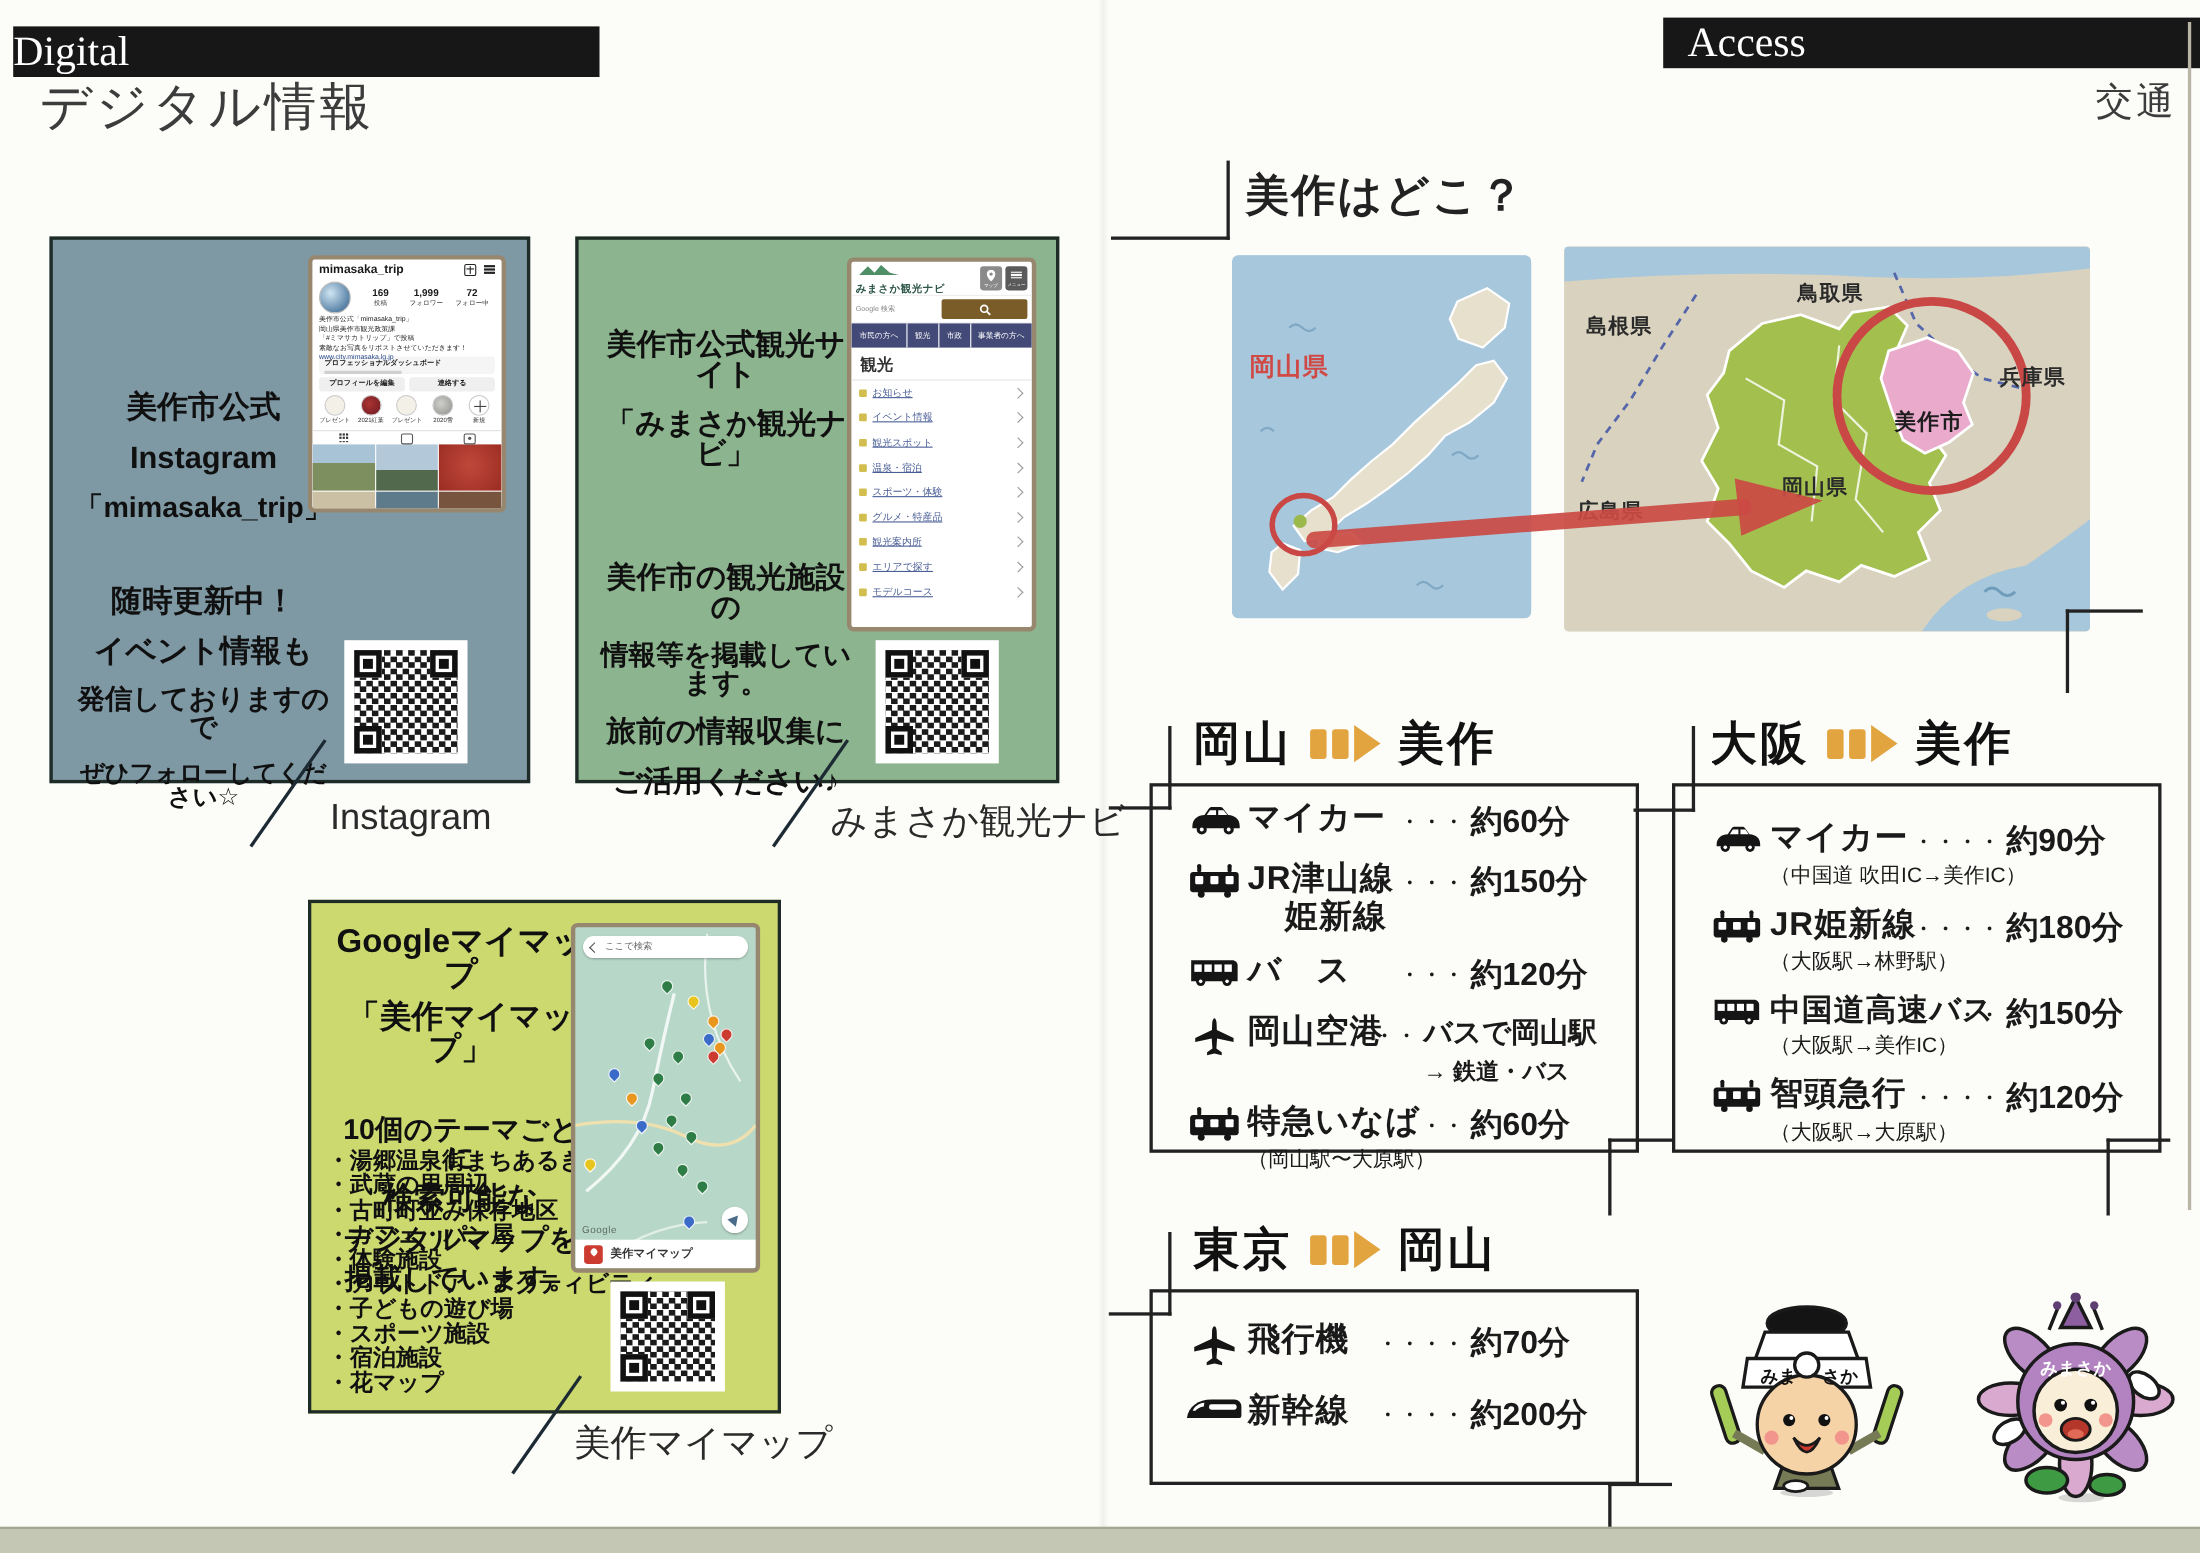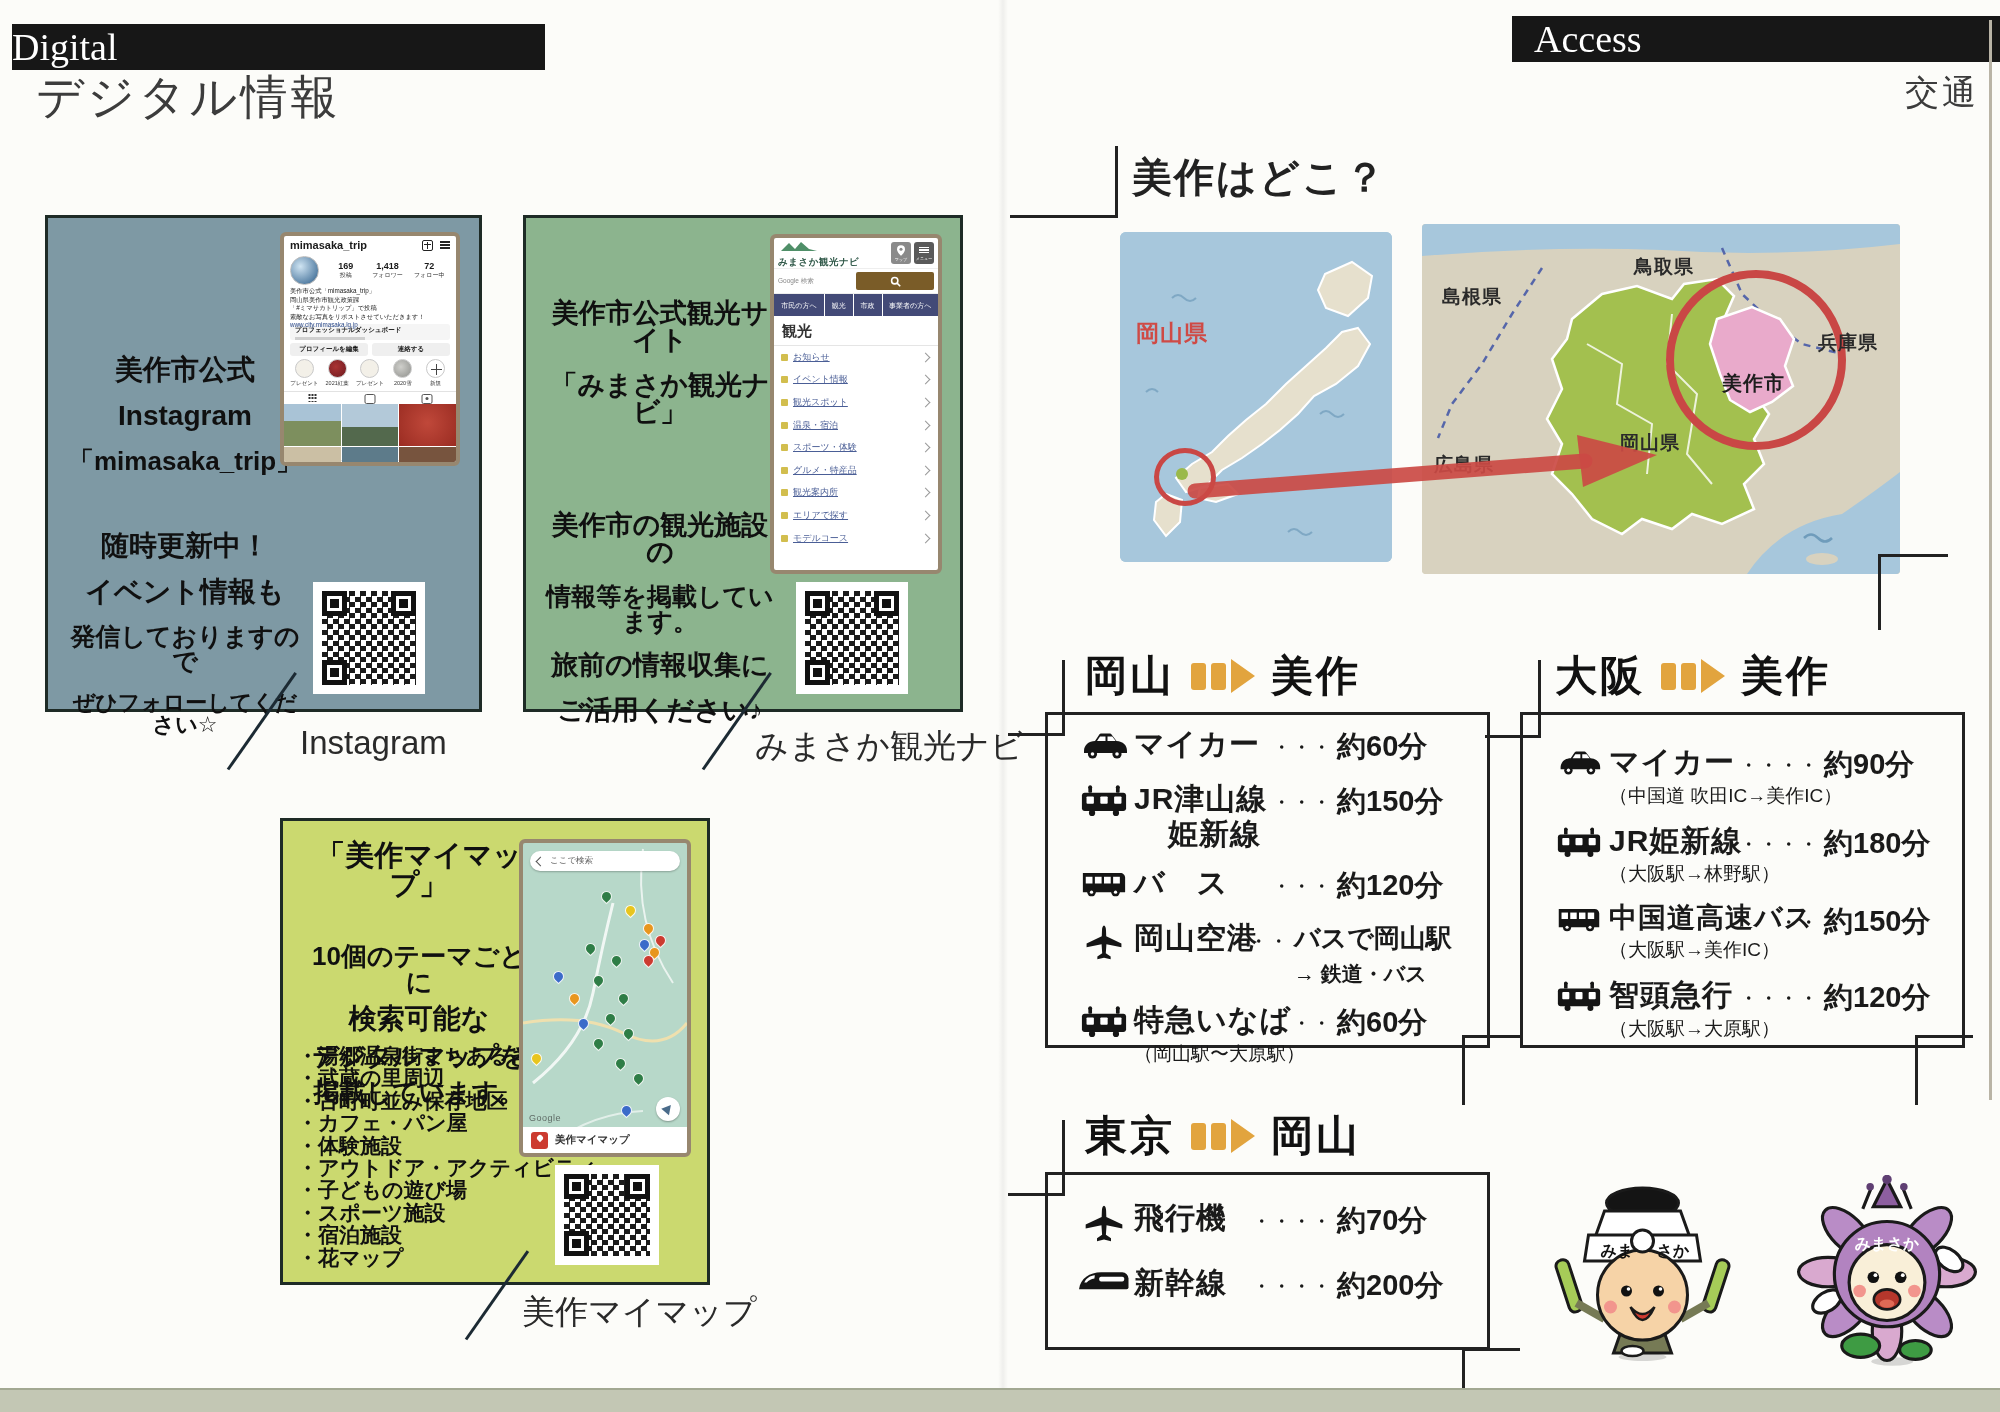--- a/index.html
+++ b/index.html
@@ -184,21 +184,21 @@
             <i></i>
           </span>
       </div>
       <div class="ig-prof">
         <span class="ig-ava"></span>
         <div class="ig-stat">
           <b>169</b>
           <span>投稿</span>
         </div>
         <div class="ig-stat">
-          <b>1,418</b>
+          <b>1,999</b>
           <span>フォロワー</span>
         </div>
         <div class="ig-stat">
           <b>72</b>
           <span>フォロー中</span>
         </div>
       </div>
       <div class="ig-bio">
         <div>美作市公式「mimasaka_trip」</div>
         <div>岡山県美作市観光政策課</div>
@@ -357,20 +357,21 @@
           <i class="qr-tr"></i>
           <i class="qr-bl"></i>
         </div>
     </div>
   </section>
   <div class="abs caption" style="left:755px;top:724px;">みまさか観光ナビ</div>
   <div class="abs slash" style="left:703px;top:768px;width:118px;"></div>
 
   <section class="abs box box-yellow">
     <div class="abs btxt" style="left:6px;top:20px;width:244px;">
+      <div style="font-size:30px;margin-bottom:10px;">Googleマイマップ</div>
       <div style="font-size:29px;margin-bottom:44px;">「美作マイマップ」</div>
       <div style="font-size:26px;margin-bottom:10px;">10個のテーマごとに</div>
       <div style="font-size:28px;margin-bottom:10px;">検索可能な</div>
       <div style="font-size:26px;margin-bottom:10px;">デジタルマップを</div>
       <div style="font-size:26px;">掲載しています。</div>
     </div>
     <div class="abs" style="left:14px;top:224px;font-weight:700;font-size:21px;line-height:22.4px;color:#101010;">
       <div>・湯郷温泉街まちあるき</div>
       <div>・武蔵の里周辺</div>
       <div>・古町町並み保存地区</div>

